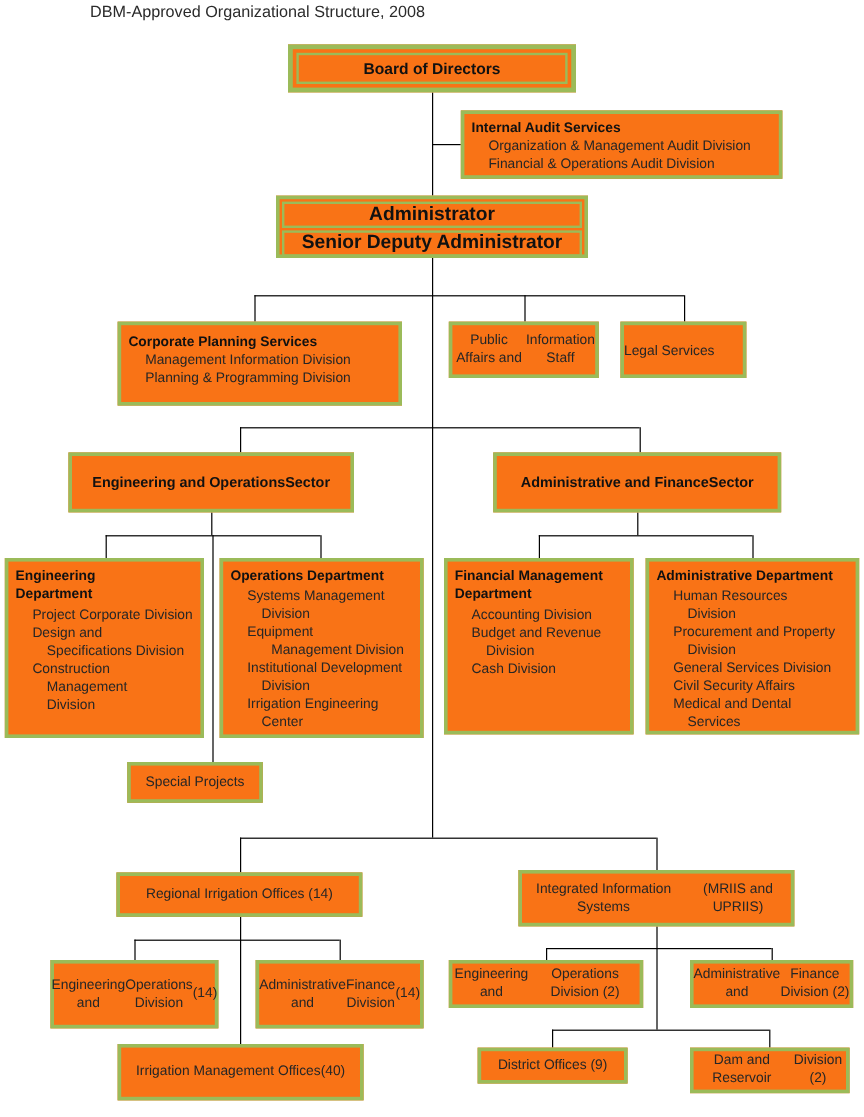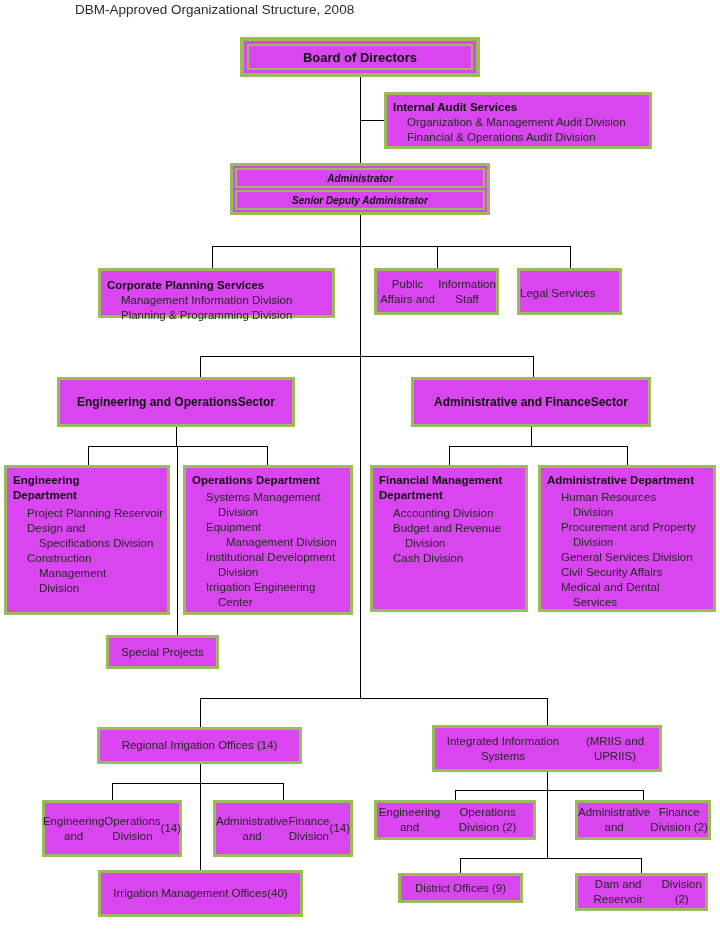--- a/index.html
+++ b/index.html
@@ -6,36 +6,36 @@
   html,body { margin:0; padding:0; background:#fff; }
   .canvas {
     position:relative; width:720px; height:931px; background:#fff;
     font-family:"Liberation Sans", sans-serif; color:#262626; overflow:hidden;
   }
   .chart-title { position:absolute; left:75px; top:2px; font-size:13.5px; color:#2b2b2b; white-space:nowrap; }
 
   .v { position:absolute; width:1px; background:var(--line); }
   .h { position:absolute; height:1px; background:var(--line); }
 
-  .box { position:absolute; box-sizing:border-box; background:#d946ef; border:3px solid var(--g); }
+  .box { position:absolute; box-sizing:border-box; background:#f97316; border:3px solid var(--g); }
 
   
   .double { border-width:4px; padding:3px; }
   .double .inner {
     box-sizing:border-box; width:100%; height:100%; border:2px solid var(--g);
     display:flex; align-items:center; justify-content:center;
     font-weight:bold; font-size:13px; color:#111; text-align:center;
   }
 
   
   .stack { padding:2px; display:flex; flex-direction:column; gap:2px; }
   .stack .row {
     box-sizing:border-box; border:2px solid var(--g); flex:1;
     display:flex; align-items:center; justify-content:center;
-    font-weight:bold; font-size:10px; color:#111;font-style:italic;
+    font-weight:bold; font-size:16px; color:#111;
   }
 
   
   .center { display:flex; flex-direction:row; align-items:center; justify-content:center; text-align:center; font-size:11.5px; line-height:15px; }
   .center.bold { font-weight:bold; font-size:12px; color:#111; }
   .center.top { justify-content:flex-start; padding-top:4px; }
 
   
   .list { padding:5px 4px 4px 6px; font-size:11.5px; line-height:15px; }
   .list .bt { font-weight:bold; color:#111; white-space:nowrap; }
@@ -91,21 +91,21 @@
     <div class="bt">Internal Audit Services</div>
     <div class="i1">Organization &amp; Management Audit Division</div>
     <div class="i1">Financial &amp; Operations Audit Division</div>
   </div>
 
   <div class="box stack" style="left:230px;top:163px;width:260px;height:52px">
     <div class="row">Administrator</div>
     <div class="row">Senior Deputy Administrator</div>
   </div>
 
-  <div class="box list" style="left:98px;top:268px;width:237px;height:50px;padding-top:7px">
+  <div class="box list" style="left:98px;top:268px;width:237px;height:70px;padding-top:7px">
     <div class="bt">Corporate Planning Services</div>
     <div class="i1">Management Information Division</div>
     <div class="i1">Planning &amp; Programming Division</div>
   </div>
 
   <div class="box center" style="left:374px;top:268px;width:125px;height:47px">
     <div>Public Affairs and</div>
     <div>Information Staff</div>
   </div>
 
@@ -119,21 +119,21 @@
   </div>
 
   <div class="box center bold" style="left:411px;top:377px;width:240px;height:50px">
     <div>Administrative and Finance</div>
     <div>Sector</div>
   </div>
 
   <div class="box list" style="left:4px;top:465px;width:166px;height:150px">
     <div class="bt">Engineering</div>
     <div class="bt" style="margin-bottom:3px">Department</div>
-    <div class="i1">Project Planning Reservoir</div>
+    <div class="i1">Project Corporate Division</div>
     <div class="i1">Design and</div>
     <div class="i2">Specifications Division</div>
     <div class="i1">Construction</div>
     <div class="i2">Management</div>
     <div class="i2">Division</div>
   </div>
 
   <div class="box list" style="left:183px;top:465px;width:170px;height:150px">
     <div class="bt" style="margin-bottom:2px">Operations Department</div>
     <div class="i1">Systems Management</div>

